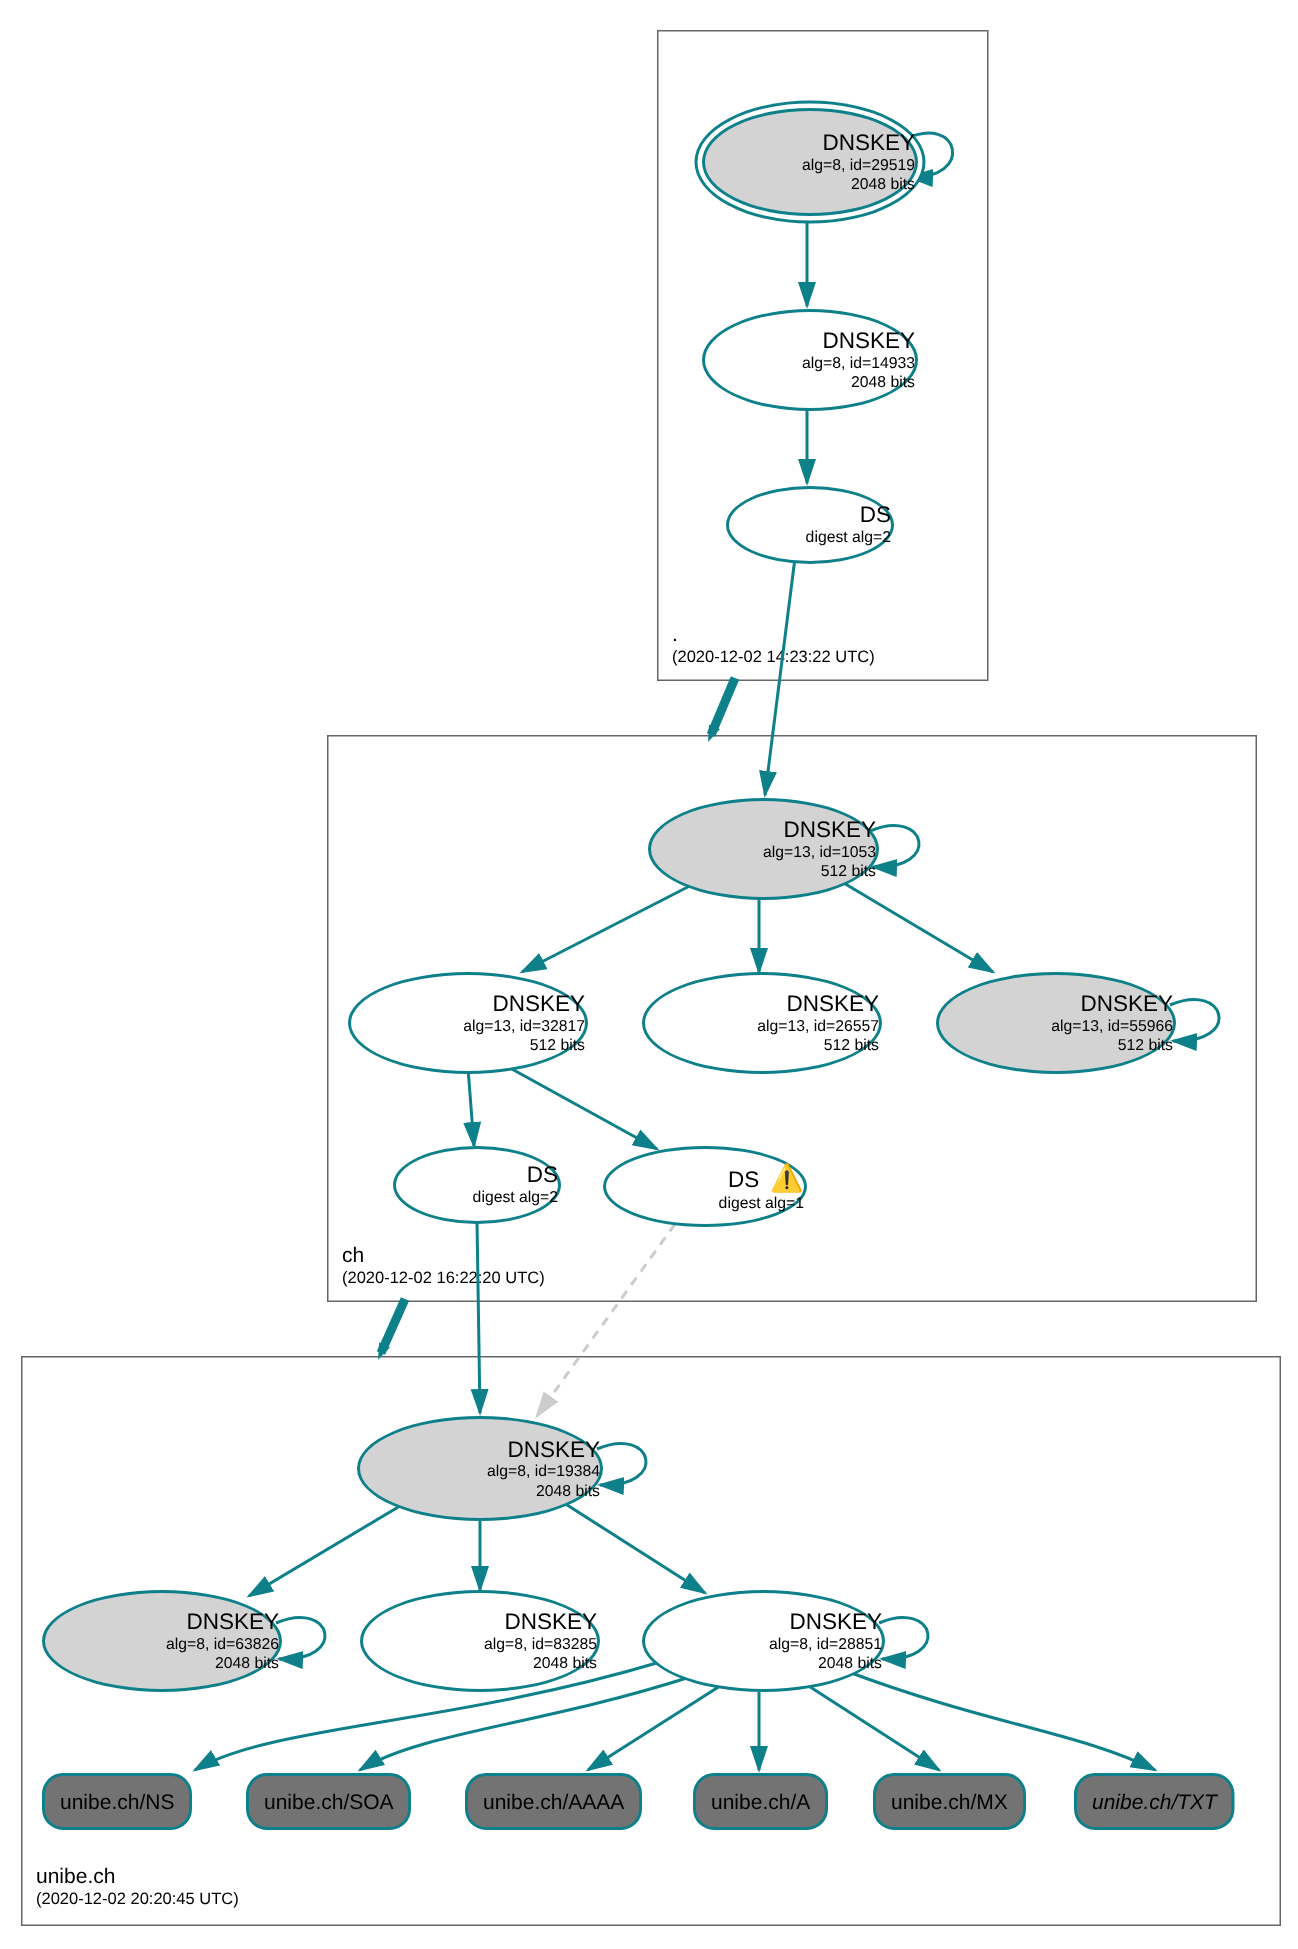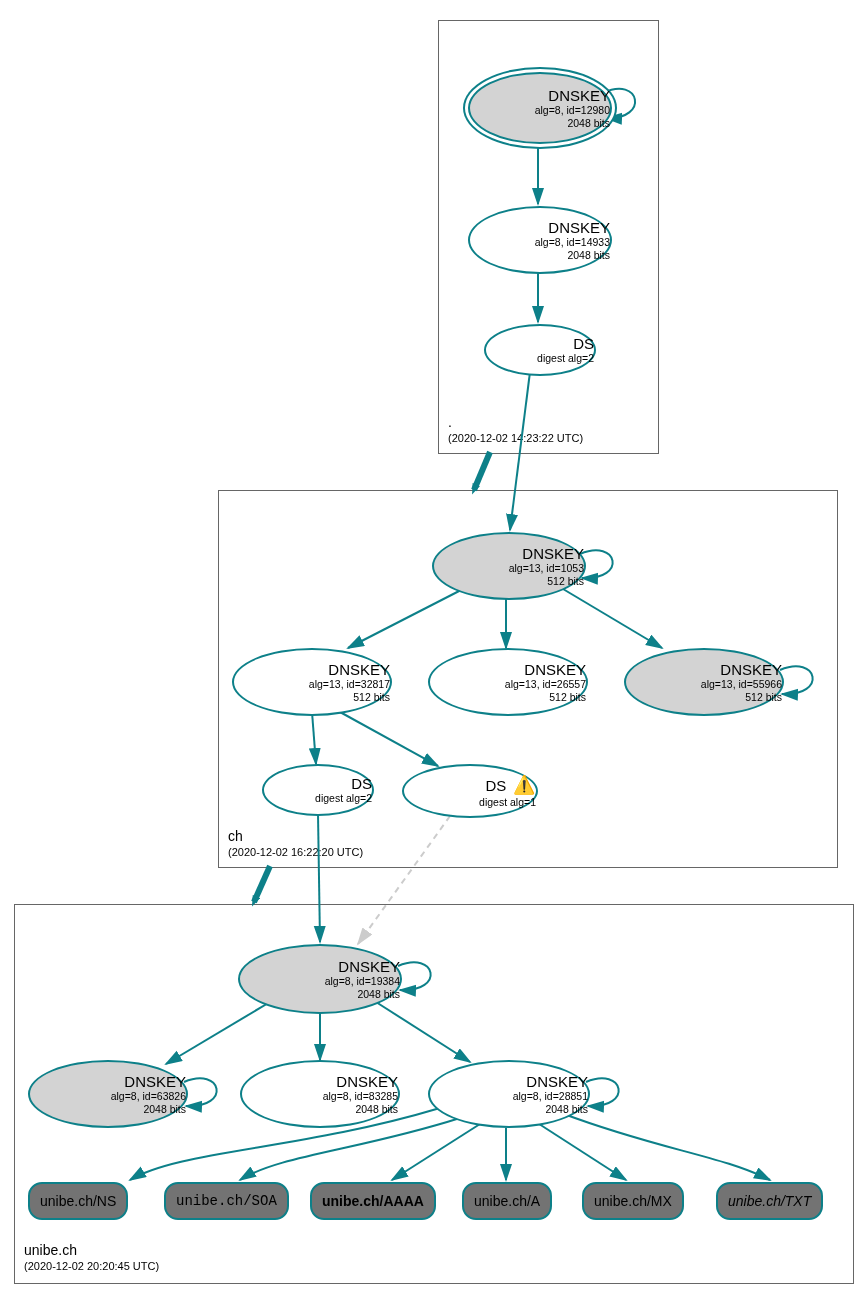--- a/index.html
+++ b/index.html
@@ -152,21 +152,21 @@
   <path d="M440,1108 C300,1150 180,1150 130,1180" stroke="#0d8089" stroke-width="2" fill="none" marker-end="url(#arrow)"></path>
   <path d="M460,1118 C360,1150 280,1155 240,1180" stroke="#0d8089" stroke-width="2" fill="none" marker-end="url(#arrow)"></path>
   <line x1="480" y1="1124" x2="392" y2="1180" stroke="#0d8089" stroke-width="2" marker-end="url(#arrow)"></line>
   <line x1="506" y1="1128" x2="506" y2="1180" stroke="#0d8089" stroke-width="2" marker-end="url(#arrow)"></line>
   <line x1="536" y1="1122" x2="626" y2="1180" stroke="#0d8089" stroke-width="2" marker-end="url(#arrow)"></line>
   <path d="M564,1114 C660,1150 720,1155 770,1180" stroke="#0d8089" stroke-width="2" fill="none" marker-end="url(#arrow)"></path>
 </svg>
 
 <div class="node grey double" style="left:468px; top:72px; width:140px; height:68px;">
   <div class="title">DNSKEY</div>
-  <div class="sub">alg=8, id=12980</div>
+  <div class="sub">alg=8, id=29519</div>
   <div class="sub">2048 bits</div>
 </div>
 <div class="node" style="left:468px; top:206px; width:140px; height:64px;">
   <div class="title">DNSKEY</div>
   <div class="sub">alg=8, id=14933</div>
   <div class="sub">2048 bits</div>
 </div>
 <div class="node" style="left:484px; top:324px; width:108px; height:48px;">
   <div class="title">DS</div>
   <div class="sub">digest alg=2</div>
@@ -221,24 +221,24 @@
 </div>
 <div class="node" style="left:428px; top:1060px; width:158px; height:64px;">
   <div class="title">DNSKEY</div>
   <div class="sub">alg=8, id=28851</div>
   <div class="sub">2048 bits</div>
 </div>
 
 <div class="rr" style="left:28px; top:1182px;">
     <span>unibe.ch/NS</span>
   </div>
-<div class="rr" style="left:164px; top:1182px;font-family:Liberation Mono, monospace;">
+<div class="rr" style="left:164px; top:1182px;">
     <span>unibe.ch/SOA</span>
   </div>
-<div class="rr" style="left:310px; top:1182px;font-weight:bold;">
+<div class="rr" style="left:310px; top:1182px;">
     <span>unibe.ch/AAAA</span>
   </div>
 <div class="rr" style="left:462px; top:1182px;">
     <span>unibe.ch/A</span>
   </div>
 <div class="rr" style="left:582px; top:1182px;">
     <span>unibe.ch/MX</span>
   </div>
 <div class="rr" style="left:716px; top:1182px;font-style:italic;">
     <span>unibe.ch/TXT</span>

